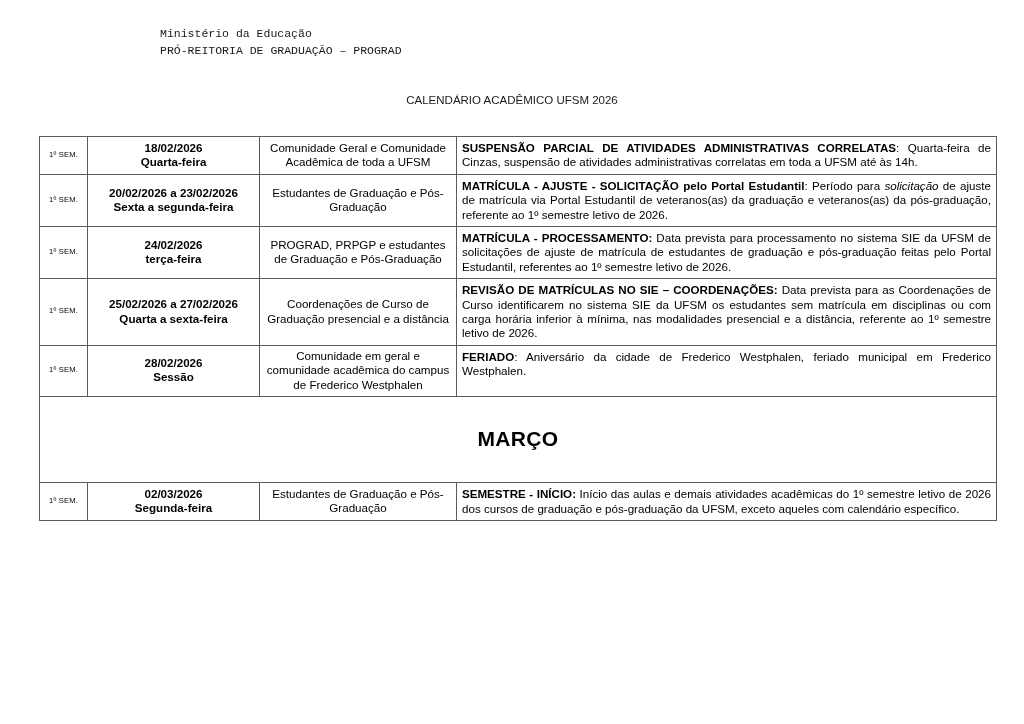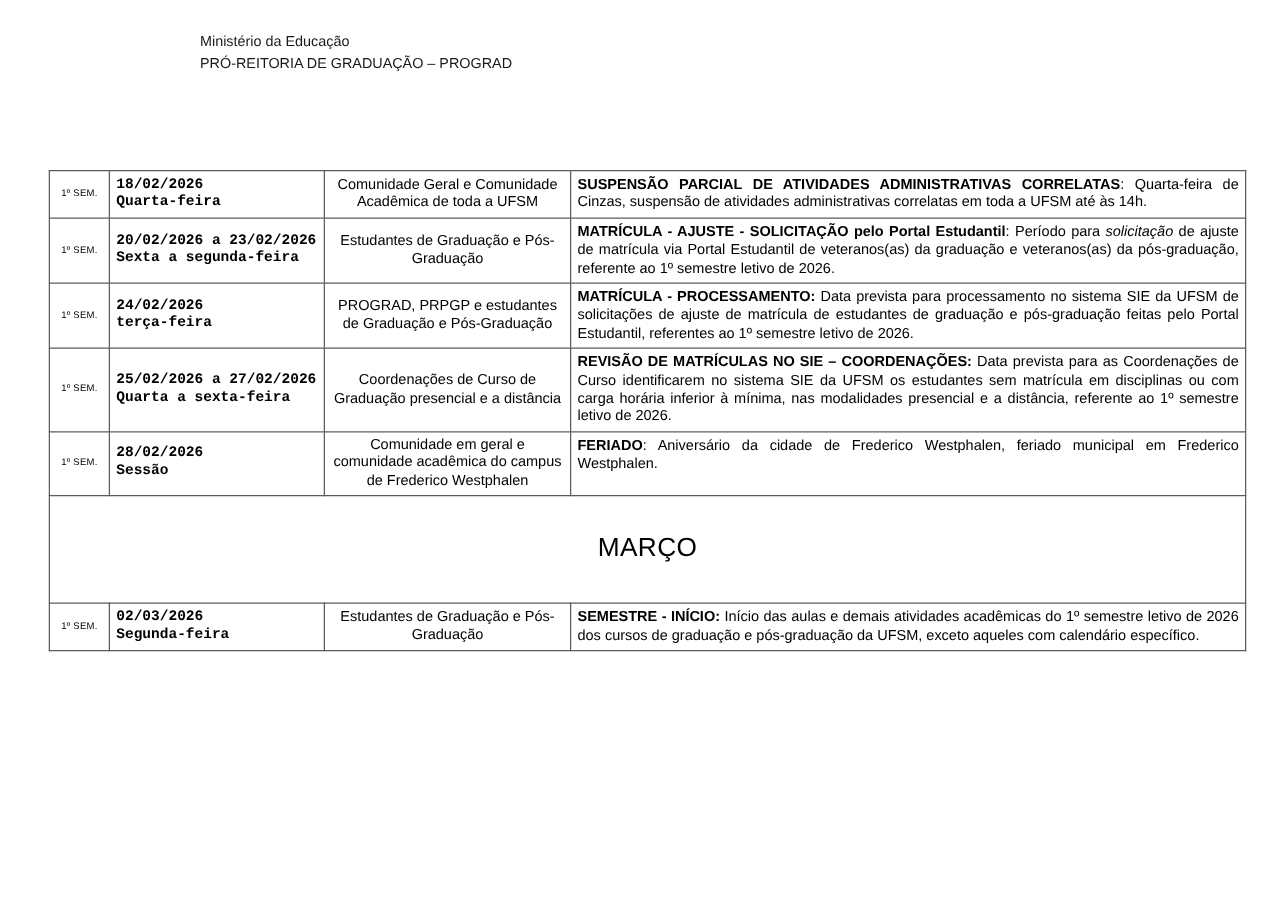--- a/index.html
+++ b/index.html
@@ -18,21 +18,21 @@
 
   
   .doc-header {
     position: absolute;
     left: 160px;
     top: 26px;
     font-size: 11.5px;
     line-height: 16.5px;
     color: #1a1a1a;
   }
-  .doc-header div { white-space: nowrap; }
+  .doc-header div { white-space: nowrap; font-family: Liberation Mono, monospace; }
 
   
   .title-block {
     position: absolute;
     left: 0;
     top: 92px;
     width: 1024px;
     text-align: center;
     font-size: 11.5px;
     line-height: 16.5px;
@@ -60,55 +60,55 @@
   .col-who  { width: 197px; }
   .col-desc { width: 540px; }
 
   td.c-sem {
     text-align: center;
     font-size: 7.6px;
     font-weight: normal;
     letter-spacing: 0.2px;
   }
   td.c-date {
-    text-align: left;
+    text-align: center;
     font-weight: bold;
     white-space: nowrap;
-    font-family: Liberation Mono, monospace;
   }
   td.c-who {
     text-align: center;
   }
   td.c-desc {
     text-align: justify;
     text-justify: inter-word;
     vertical-align: top;
     padding-top: 4px;
   }
   td.c-desc .lead { font-weight: bold; }
   td.c-desc .ital { font-style: italic; }
 
   tr.month-row td {
     text-align: center;
     font-size: 21px;
-    font-weight: normal;
+    font-weight: bold;
     height: 78px;
     vertical-align: middle;
     letter-spacing: 0.3px;
   }
 </style>
 </head>
 <body>
 
 <div class="doc-header">
   <div>Ministério da Educação</div>
   <div>PRÓ-REITORIA DE GRADUAÇÃO – PROGRAD</div>
 </div>
 
 <div class="title-block">
+  <div>CALENDÁRIO ACADÊMICO UFSM 2026</div>
 </div>
 
 <table class="cal-table">
   <colgroup>
     <col class="col-sem">
       <col class="col-date">
       <col class="col-who">
       <col class="col-desc">
   </colgroup>
   <tbody>

